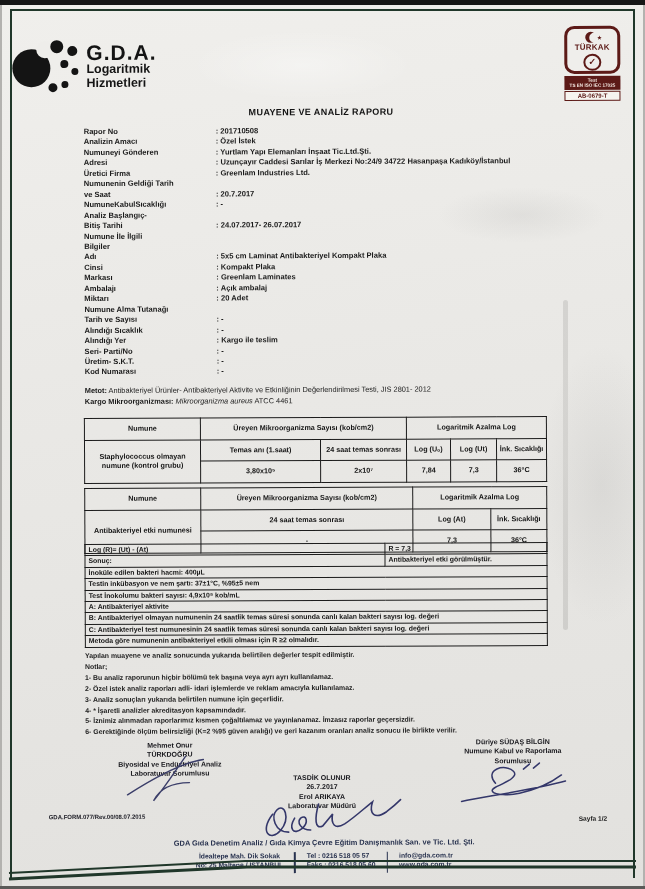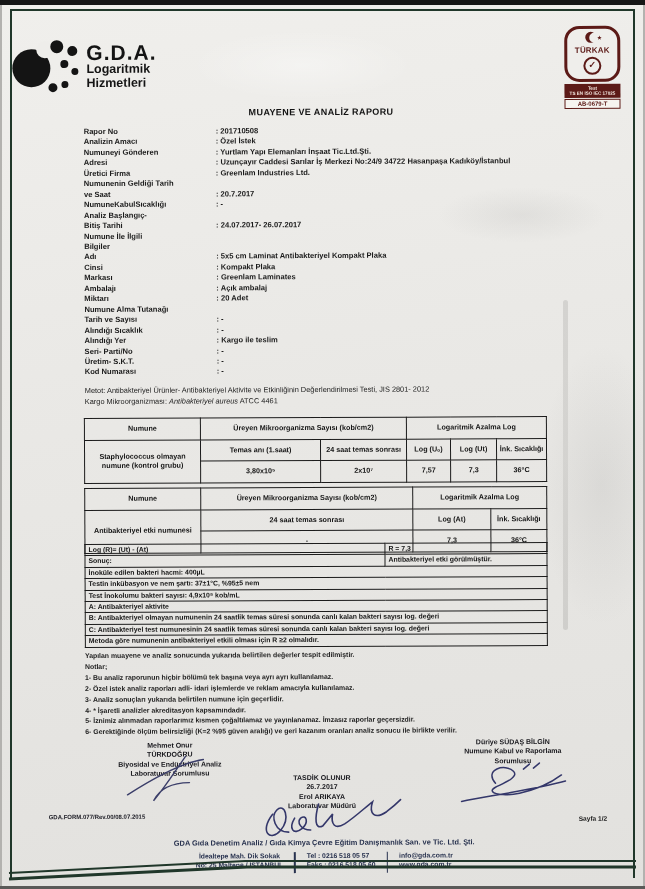--- a/index.html
+++ b/index.html
@@ -22,21 +22,21 @@
   .logo{position:absolute;left:12px;top:36px;display:flex;align-items:flex-start;}
   .logo-mark{position:relative;width:72px;height:64px;flex:none;}
   .dot{position:absolute;border-radius:50%;background:#141414;}
   .bite{position:absolute;border-radius:50%;background:#eeedea;}
   .logo-text{margin-left:4px;margin-top:6px;color:#141414;}
   .logo-acronym{font-size:21px;font-weight:800;letter-spacing:1px;line-height:20px;}
   .logo-sub{font-size:12.5px;font-weight:800;line-height:13.5px;}
 
   
   .badge{position:absolute;left:566px;top:27px;width:56px;text-align:center;}
-  .badge-box{box-sizing:border-box;width:56px;height:56px;border:3px solid #5c1a17;border-radius:15px;
+  .badge-box{box-sizing:border-box;width:56px;height:48px;border:3px solid #5c1a17;border-radius:10px;
              background:#efeeeb;display:flex;flex-direction:column;align-items:center;padding-top:3px;}
   .cres-wrap{position:relative;width:20px;height:13px;}
   .crescent{position:absolute;left:3px;top:0;width:11px;height:11px;border-radius:50%;background:#5c1a17;}
   .crescent::after{content:"";position:absolute;left:3.5px;top:0.5px;width:10px;height:10px;border-radius:50%;background:#efeeeb;}
   .badge-star{position:absolute;right:0;top:2px;font-size:6px;color:#5c1a17;}
   .badge-org{font-size:8px;font-weight:800;color:#5c1a17;letter-spacing:.2px;margin-top:1px;}
   .badge-check{margin-top:2px;width:14px;height:14px;border:2px solid #5c1a17;border-radius:50%;
                font-size:9px;line-height:13px;font-weight:800;color:#5c1a17;}
   .badge-label{margin-top:2px;background:#5c1a17;color:#f4e9e2;font-size:4.6px;line-height:5.6px;
                padding:1.5px 1px;font-weight:700;}
@@ -45,21 +45,21 @@
 
   .title{position:absolute;top:107px;left:0;right:0;text-align:center;
          font-size:9px;font-weight:800;letter-spacing:.4px;color:#121212;}
 
   .fields{position:absolute;left:85px;top:126px;width:472px;font-size:7.6px;font-weight:700;}
   .frow{display:flex;line-height:10.45px;}
   .flabel{width:132px;flex:none;}
   .fvalue{flex:1;}
 
   .method{position:absolute;left:85px;top:384px;width:468px;font-size:7.4px;line-height:11px;}
-  .method b{font-weight:400;}
+  .method b{font-weight:700;}
 
   table.tbl{position:absolute;left:84px;width:462px;border-collapse:collapse;
             font-size:7.2px;font-weight:700;color:#141414;text-align:center;table-layout:fixed;}
   table.tbl th,table.tbl td{border:1.6px solid #1c1c1c;padding:6px 2px;line-height:8.6px;}
   table.t1{top:417px;}
   table.t2{top:487px;}
   table.res{top:543px;font-size:6.9px;text-align:left;}
   table.res td{border:1.4px solid #1c1c1c;padding:1px 3px;line-height:8.4px;}
 
   .notes{position:absolute;left:84px;top:650px;width:474px;font-size:6.9px;font-weight:700;
@@ -225,21 +225,21 @@
           <span class="fvalue">: -</span>
         </div>
       <div class="frow">
           <span class="flabel">Kod Numarası</span>
           <span class="fvalue">: -</span>
         </div>
     </div>
 
     <div class="method">
       <div><b>Metot:</b> <span>Antibakteriyel Ürünler- Antibakteriyel Aktivite ve Etkinliğinin Değerlendirilmesi Testi, JIS 2801- 2012</span></div>
-      <div><b>Kargo Mikroorganizması:</b> <i>Antibakteriyel aureus</i> <span>ATCC 4461</span></div>
+      <div><b>Kargo Mikroorganizması:</b> <i>Mikroorganizma aureus</i> <span>ATCC 4461</span></div>
     </div>
 
     <table class="tbl t1">
       <colgroup>
           <col style="width:116px">
           <col style="width:120px">
           <col style="width:86px">
           <col style="width:44px">
           <col style="width:46px">
           <col style="width:50px">
@@ -254,21 +254,21 @@
         <td rowspan="2">Staphylococcus olmayan numune (kontrol grubu)</td>
         <td>Temas anı (1.saat)</td>
         <td>24 saat temas sonrası</td>
         <td>Log (U₀)</td>
         <td>Log (Ut)</td>
         <td>İnk. Sıcaklığı</td>
       </tr>
       <tr>
         <td>3,80x10⁵</td>
         <td>2x10⁷</td>
-        <td>7,57</td>
+        <td>7,84</td>
         <td>7,3</td>
         <td>36°C</td>
       </tr>
     </tbody>
       </table>
 
     <table class="tbl t2">
       <colgroup>
           <col style="width:116px">
           <col style="width:212px">

